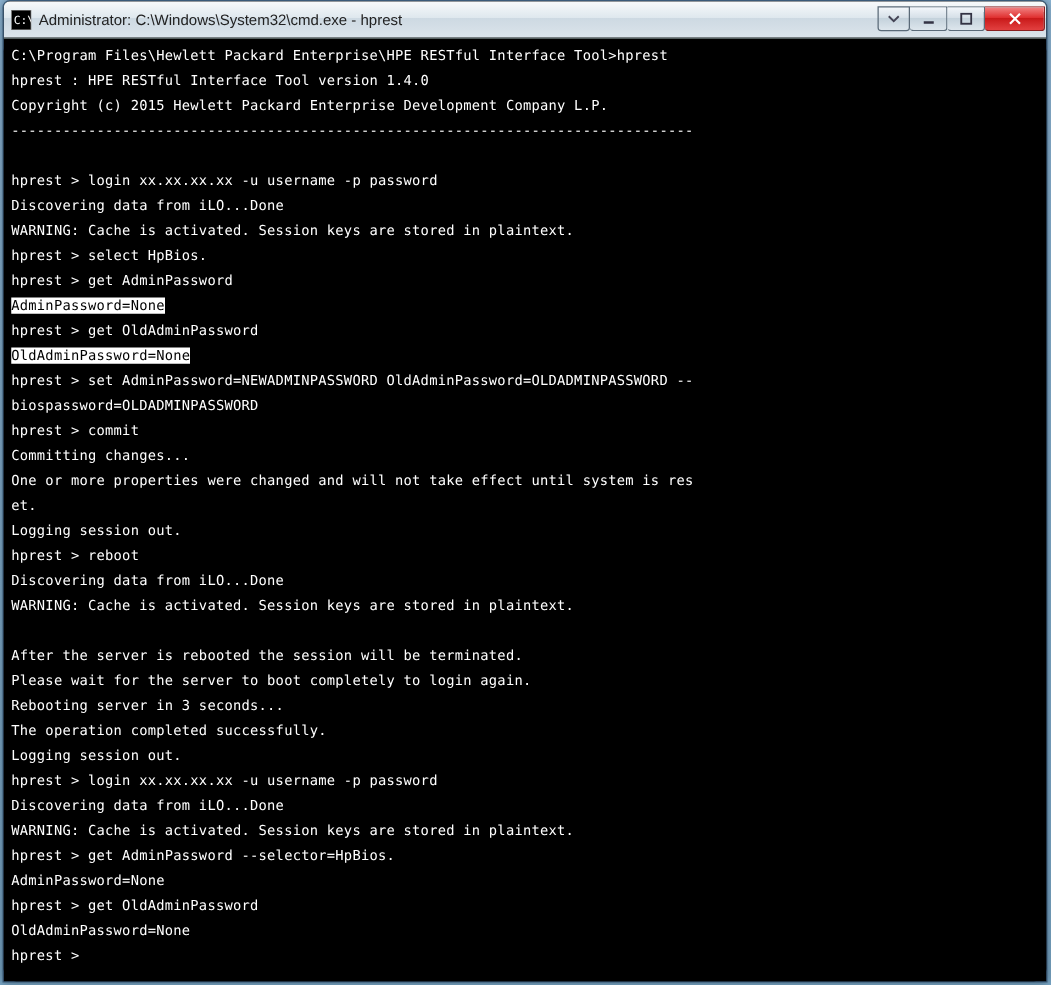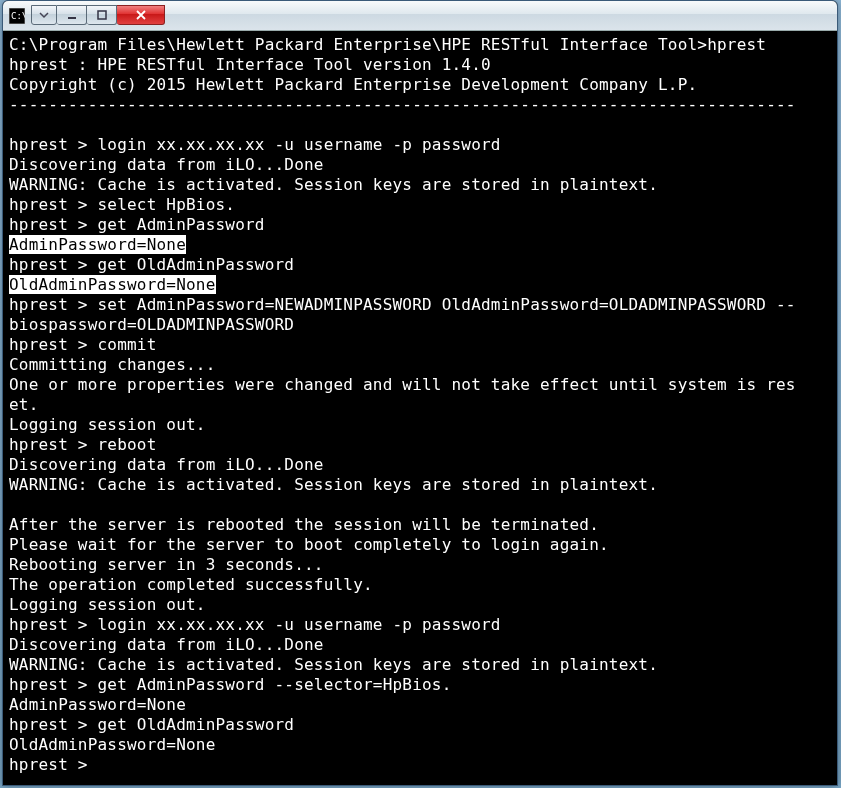--- a/index.html
+++ b/index.html
@@ -72,21 +72,21 @@
     border-color: #8a2020;
     border-radius: 0 0 3px 3px;
   }
   .win-btn.caret { width: 26px; }
   .win-btn svg { display: block; }
   .terminal {
     flex: 1;
     background: #000;
     color: #fff;
     font-family: "Lucida Console","Consolas",monospace;
-    font-size: 16px;
+    font-size: 11px;
     line-height: 20px;
     padding: 4px 0 4px 6px;
     white-space: pre;
     overflow: hidden;
     letter-spacing: 0.2px;
     border-radius: 10px;
   }
   .hl {
     background: #fff;
     color: #000;
@@ -96,20 +96,21 @@
 <body>
 
 <div class="window">
   <div class="titlebar">
     <span class="app-icon">
       <svg width="16" height="16" viewBox="0 0 16 16">
         <rect x="0" y="0" width="16" height="16" fill="#000" stroke="#888" stroke-width="1"></rect>
         <text x="2" y="11" font-size="9" fill="#fff" font-family="monospace">C:\</text>
       </svg>
     </span>
+    <span class="title-text">Administrator: C:\Windows\System32\cmd.exe - hprest</span>
     <div class="win-controls">
       <div class="win-btn caret">
         <svg width="10" height="8" viewBox="0 0 10 8">
             <path d="M1 2 L5 6 L9 2" stroke="#445" stroke-width="1.5" fill="none"></path>
           </svg>
       </div>
       <div class="win-btn">
         <svg width="10" height="10" viewBox="0 0 10 10">
             <rect x="1" y="7" width="8" height="2" fill="#334"></rect>
           </svg>

